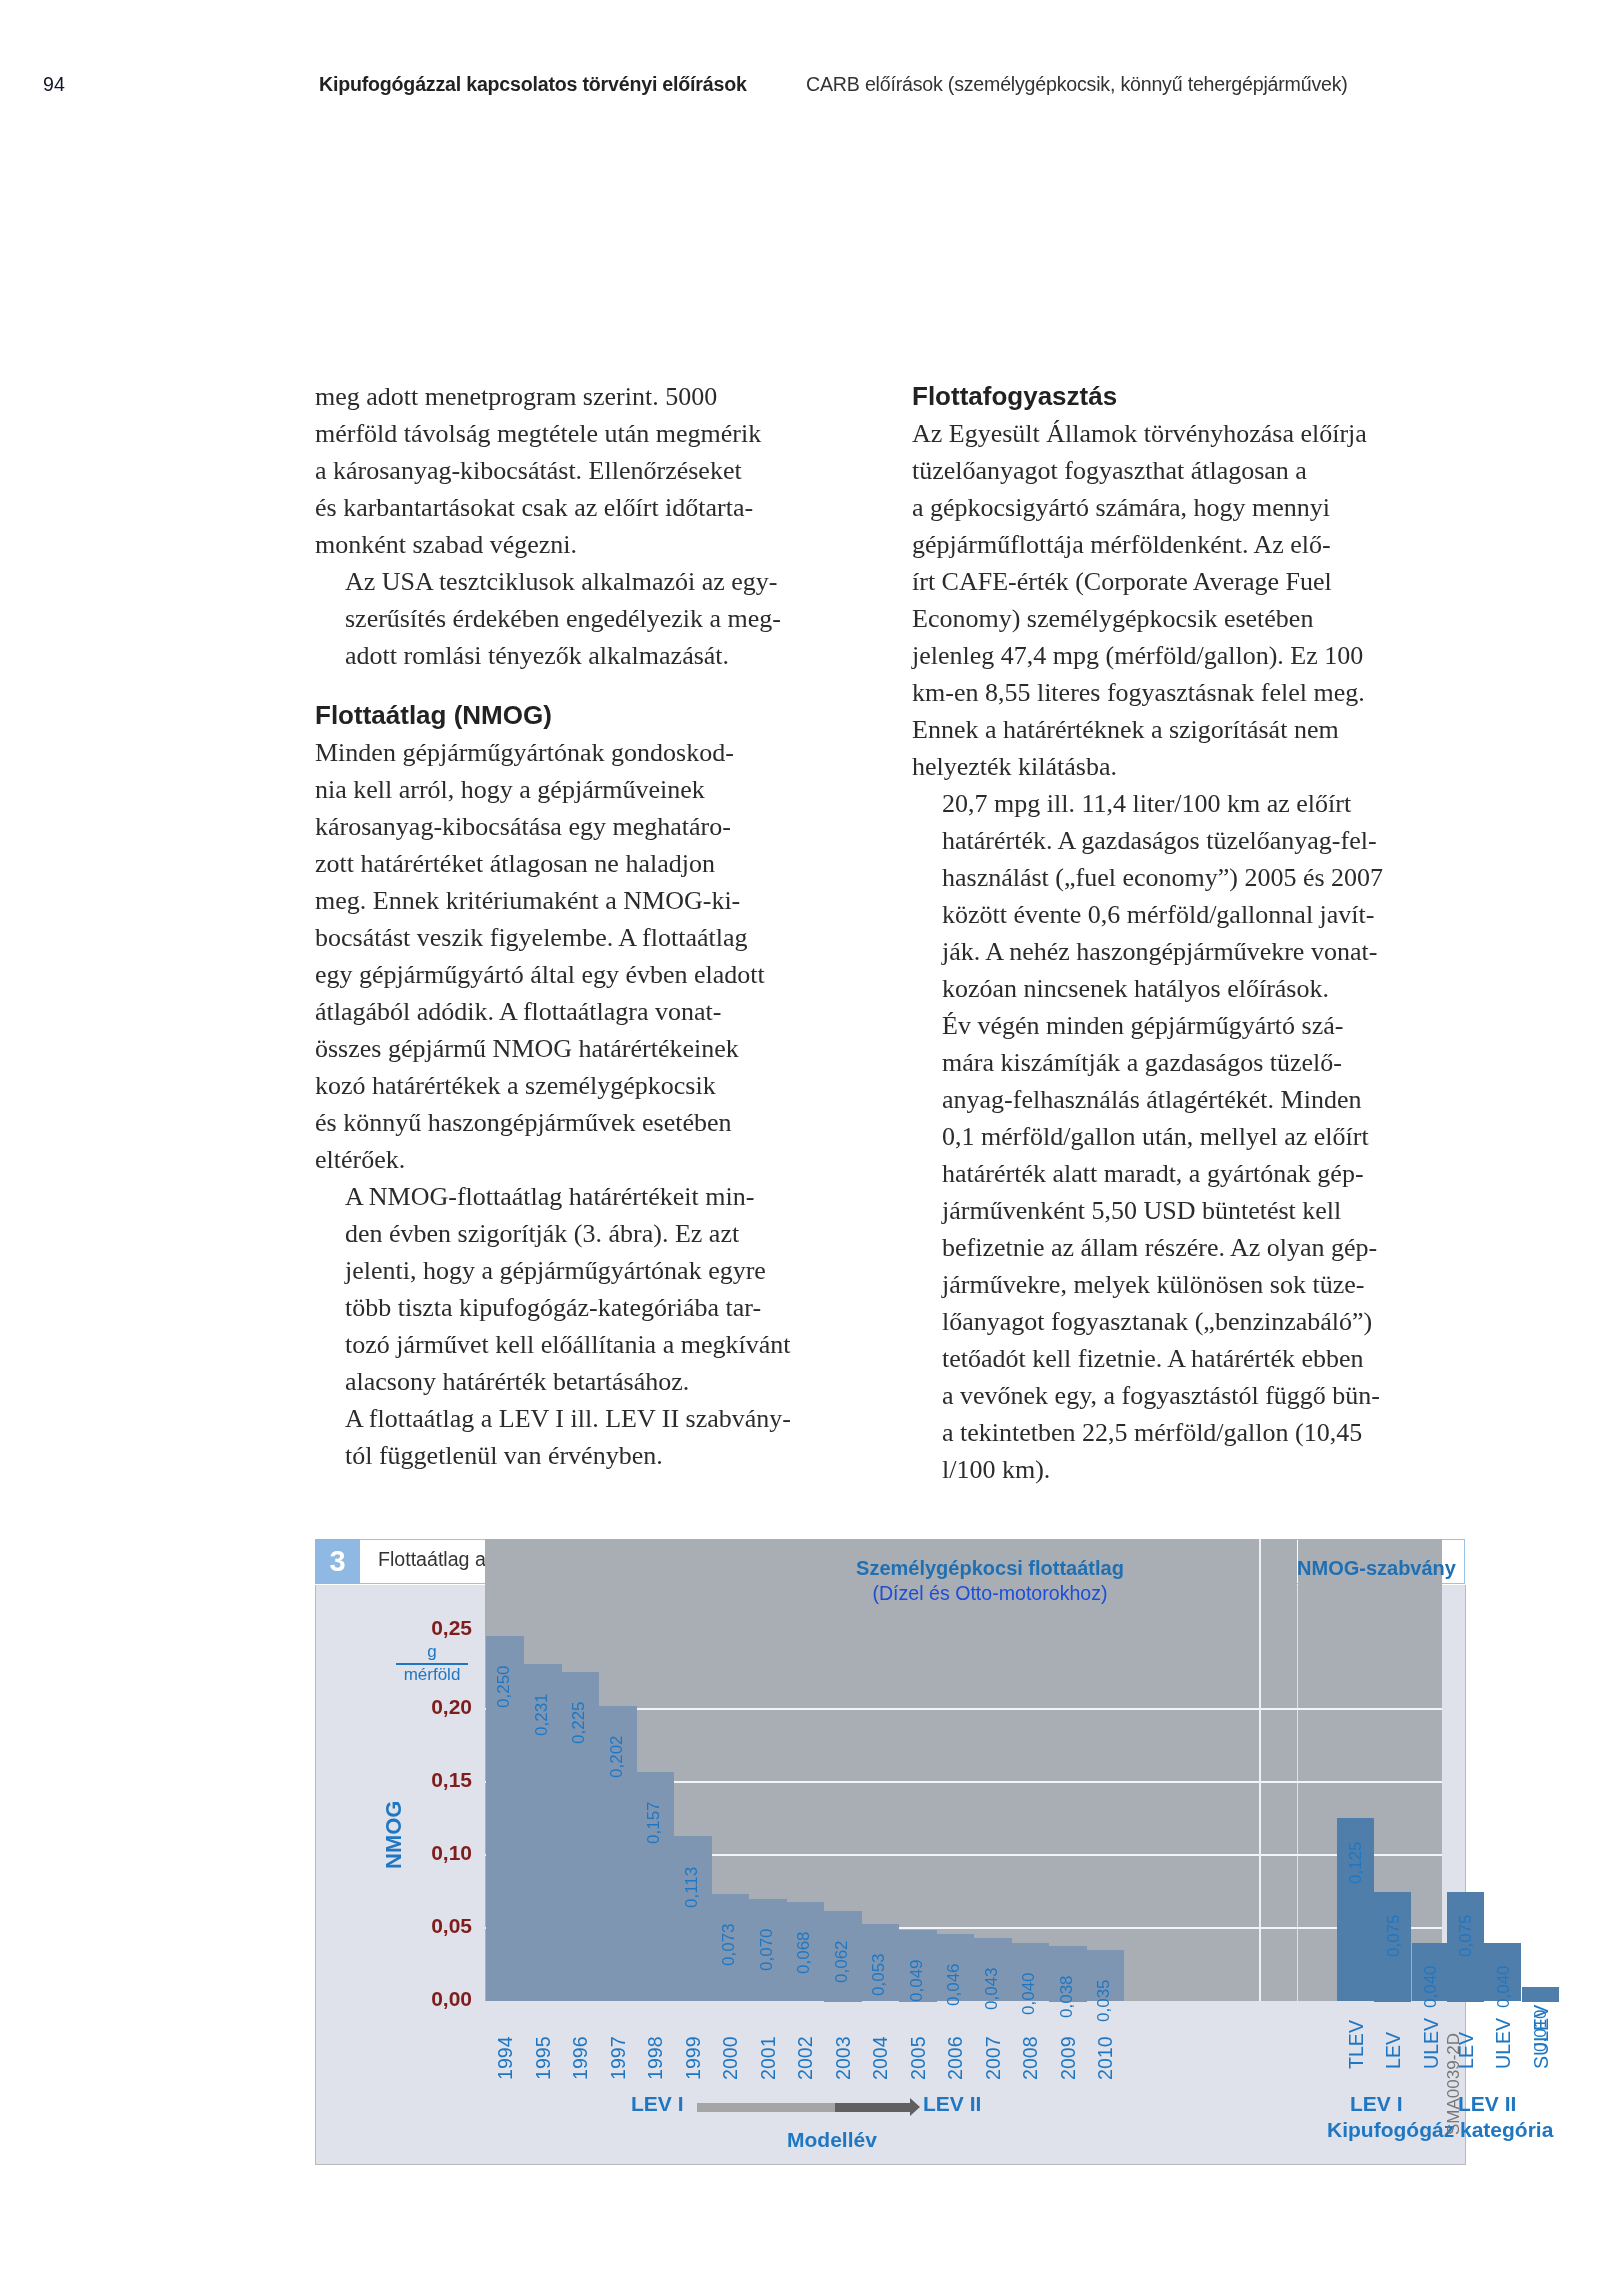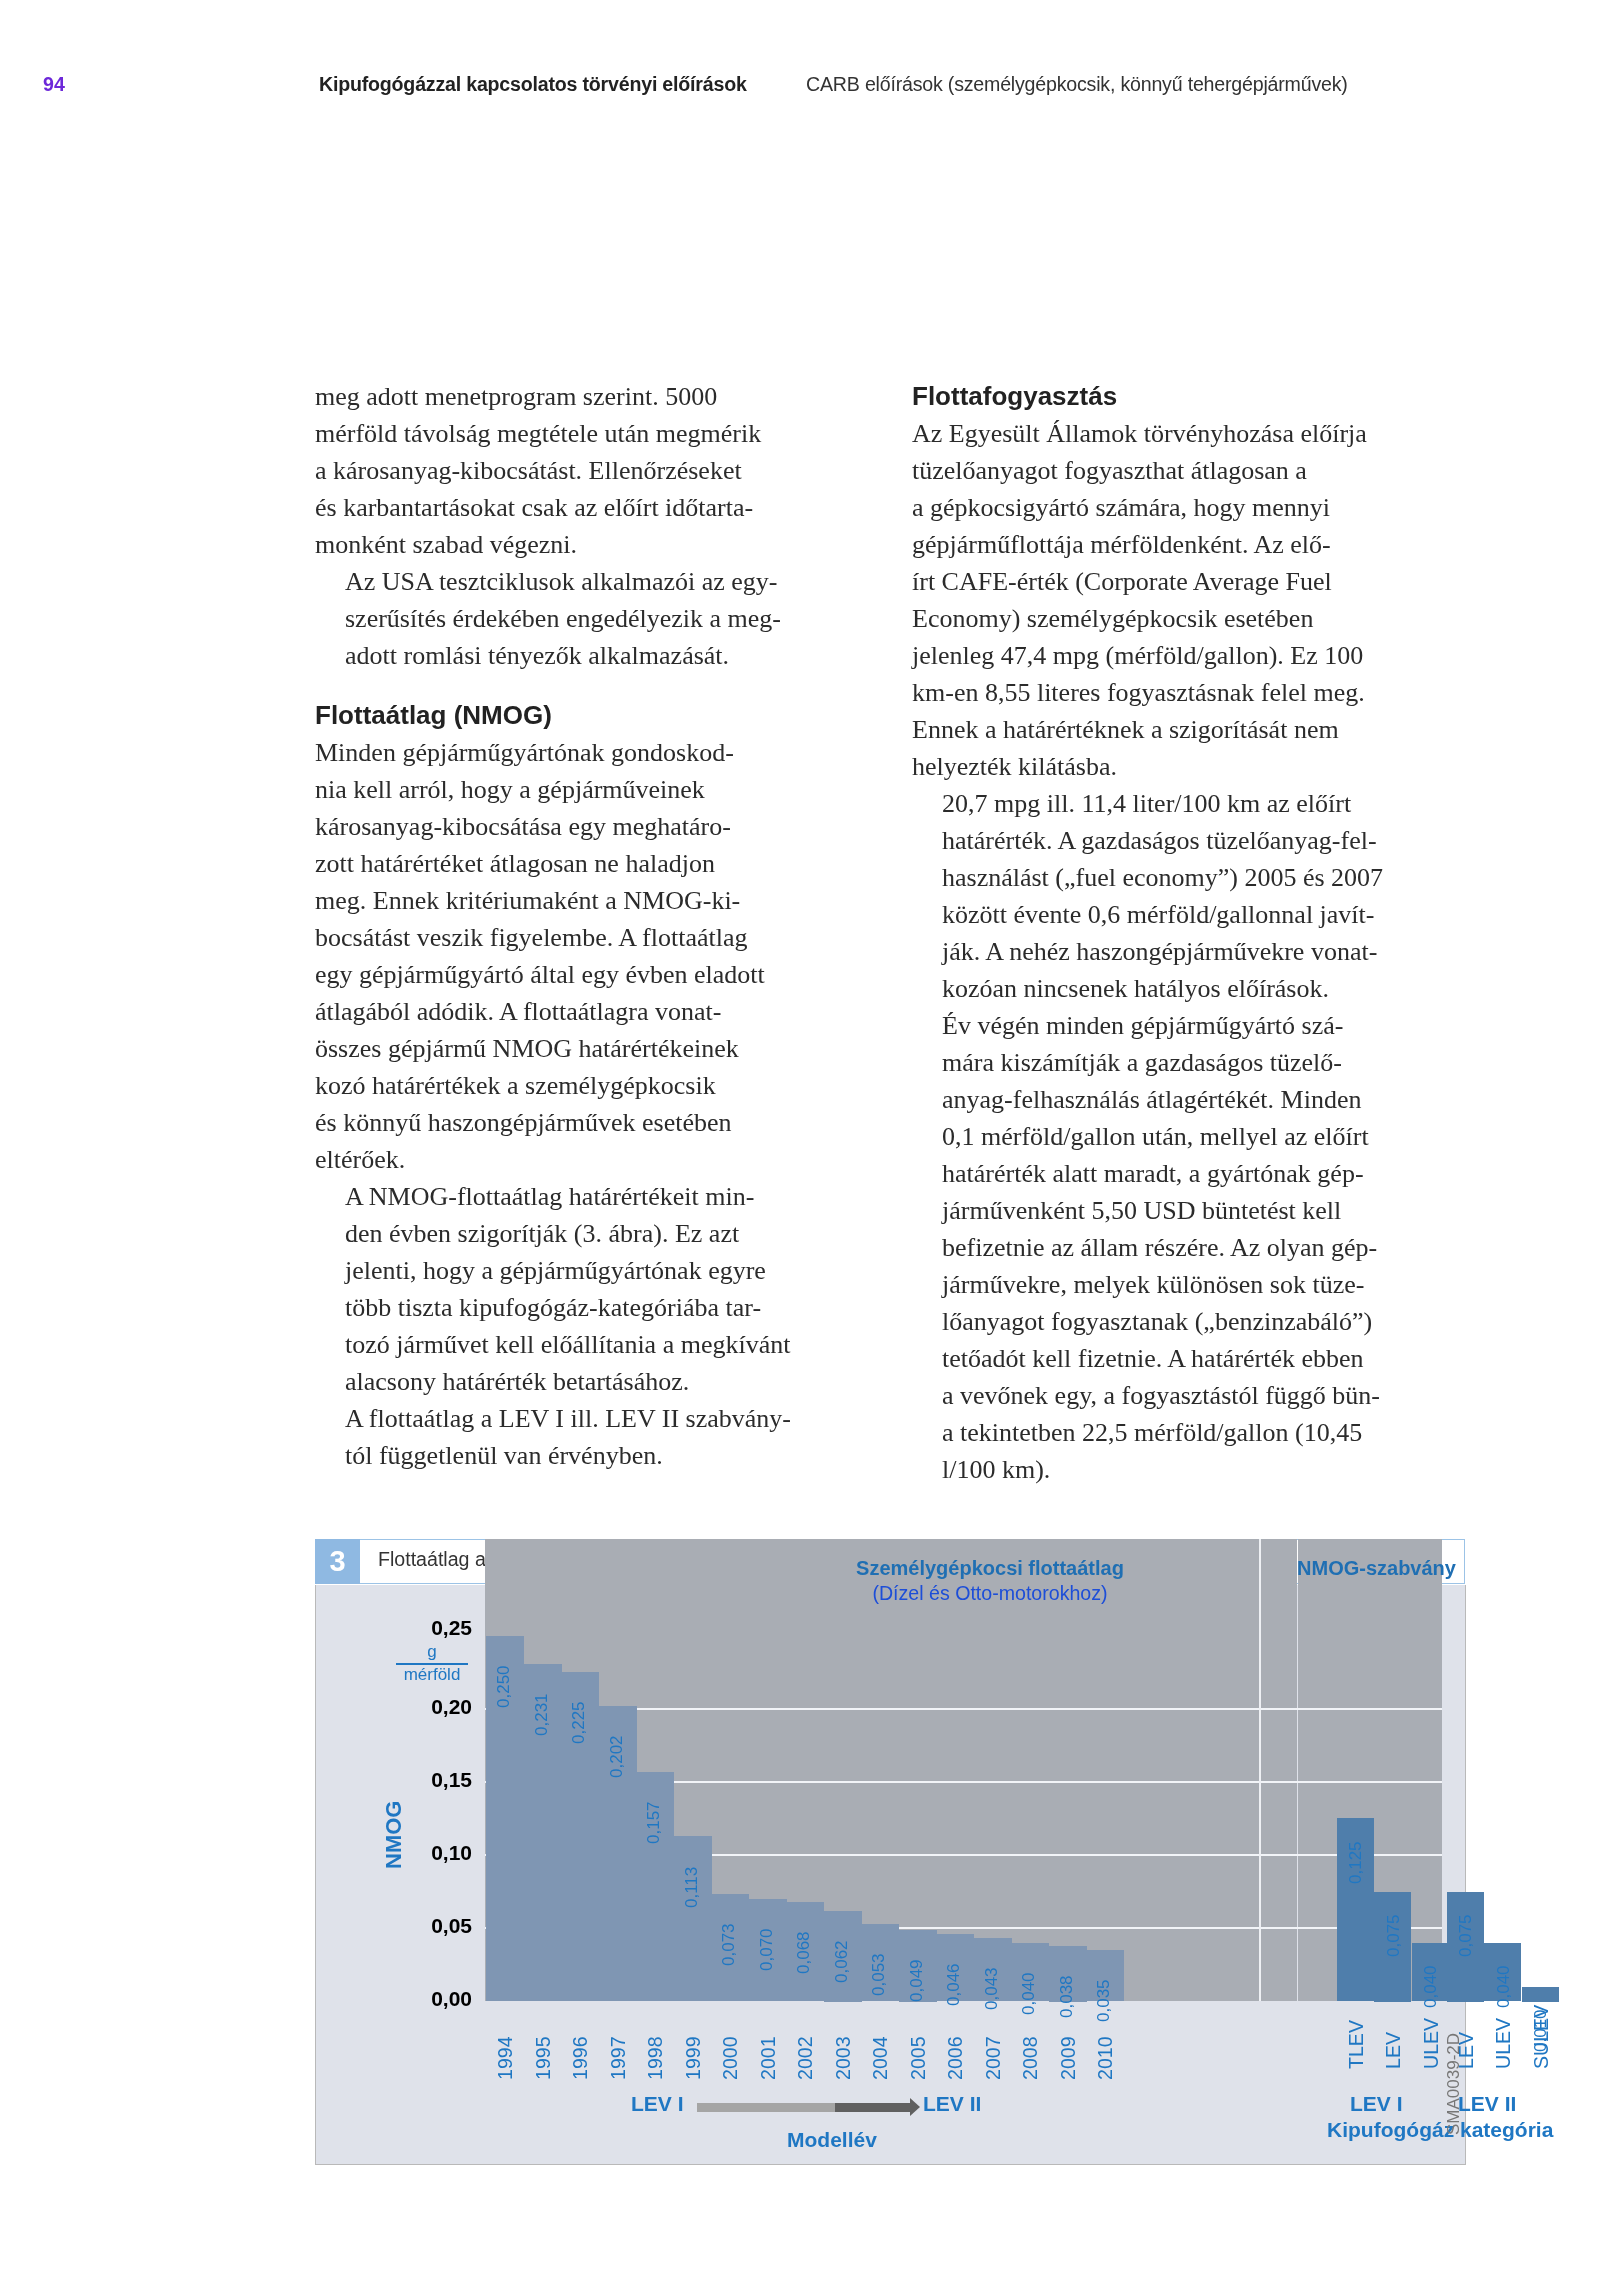--- a/index.html
+++ b/index.html
@@ -4,21 +4,21 @@
 <style>
   html, body { margin: 0; padding: 0; }
   body {
     width: 1623px; height: 2295px; background: #ffffff; position: relative;
     font-family: "Liberation Serif", "DejaVu Serif", serif; color: #2a2a2a; overflow: hidden;
   }
   .running-head {
     position: absolute; top: 73px; left: 0; width: 1623px; height: 33px;
     font-family: "Liberation Sans", "DejaVu Sans", sans-serif; font-size: 19.6px;
   }
-  .page-num { position: absolute; left: 43px; top: 0; font-weight: bold; color: #6d28d9; }
+  .page-num { position: absolute; left: 43px; top: 0; font-weight: normal; color: #0f172a; }
   .head-title { position: absolute; left: 319px; top: 0; font-weight: bold; color: #222; letter-spacing: -0.2px; }
   .head-sub { position: absolute; left: 806px; top: 0; color: #333; letter-spacing: -0.2px; }
 
   .col { position: absolute; top: 378px; font-size: 26px; line-height: 37px; color: #2b2b2b; }
   .col-left { left: 315px; width: 576px; }
   .col-right { left: 912px; width: 576px; }
   .col p { margin: 0; }
   .col p.indent { text-indent: 30px; }
   .col h2 {
     font-family: "Liberation Sans", "DejaVu Sans", sans-serif; font-weight: bold;
@@ -44,21 +44,21 @@
   }
   .fig-body {
     position: absolute; left: 0; top: 46px; width: 1151px; height: 580px;
     background: #dfe2ea; border-left: 1.3px solid #b9b9b9; border-bottom: 1.3px solid #b9b9b9; border-right: 1.3px solid #b9b9b9;
     box-sizing: border-box;
   }
   .plot-bg { position: absolute; background: #a9adb4; }
   .gridline { position: absolute; height: 2px; background: #f2f4f8; }
   .ytick {
     position: absolute; font-family: "Liberation Sans", sans-serif; font-weight: bold;
-    font-size: 21px; color: #000000; text-align: right; width: 79px;
+    font-size: 21px; color: #7f1d1d; text-align: right; width: 79px;
   }
   .yunit { position: absolute; font-family: "Liberation Sans", sans-serif; font-size: 17px; color: #1f77c3; text-align: center; width: 72px; }
   .yunit .num { border-bottom: 2px solid #1f77c3; display: block; padding-bottom: 1.3px; }
   .ylabel {
     position: absolute; font-family: "Liberation Sans", sans-serif; font-weight: bold; font-size: 22px;
     color: #1f77c3; transform: rotate(-90deg); transform-origin: left top;
   }
   .bar { position: absolute; background: #7f96b3; }
   .bar.std { background: #4f7eab; }
   .bar-val {

